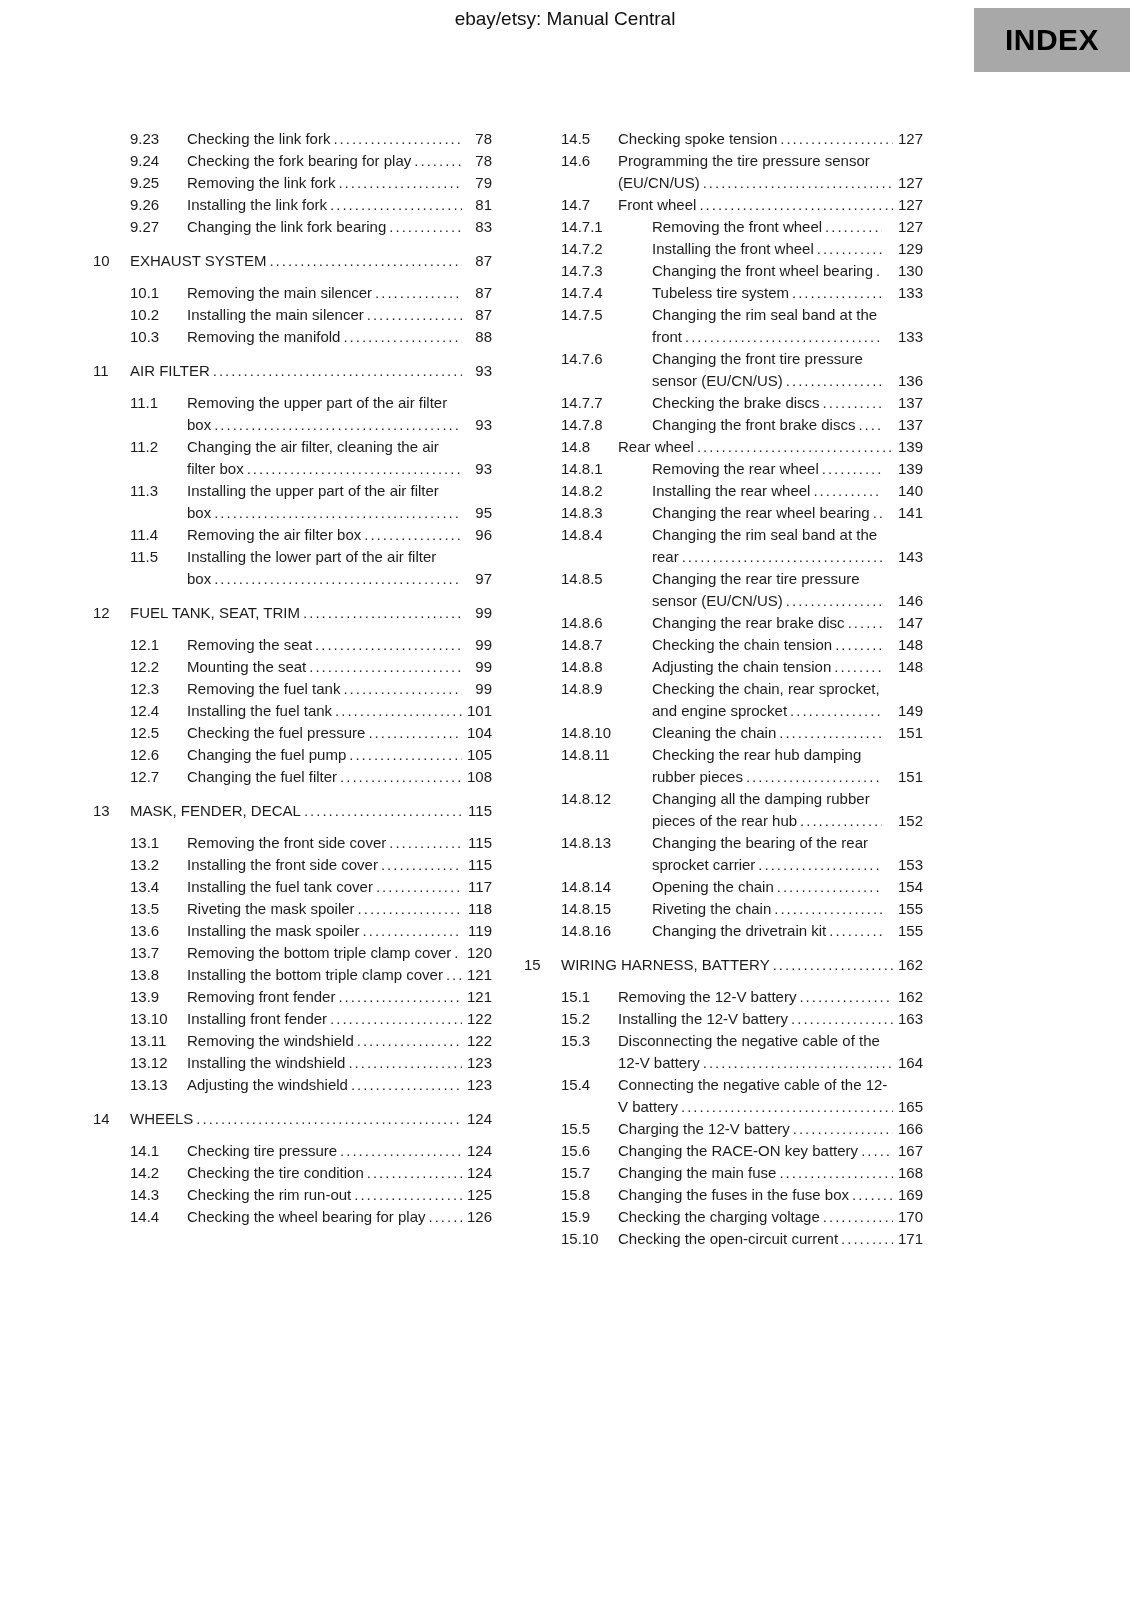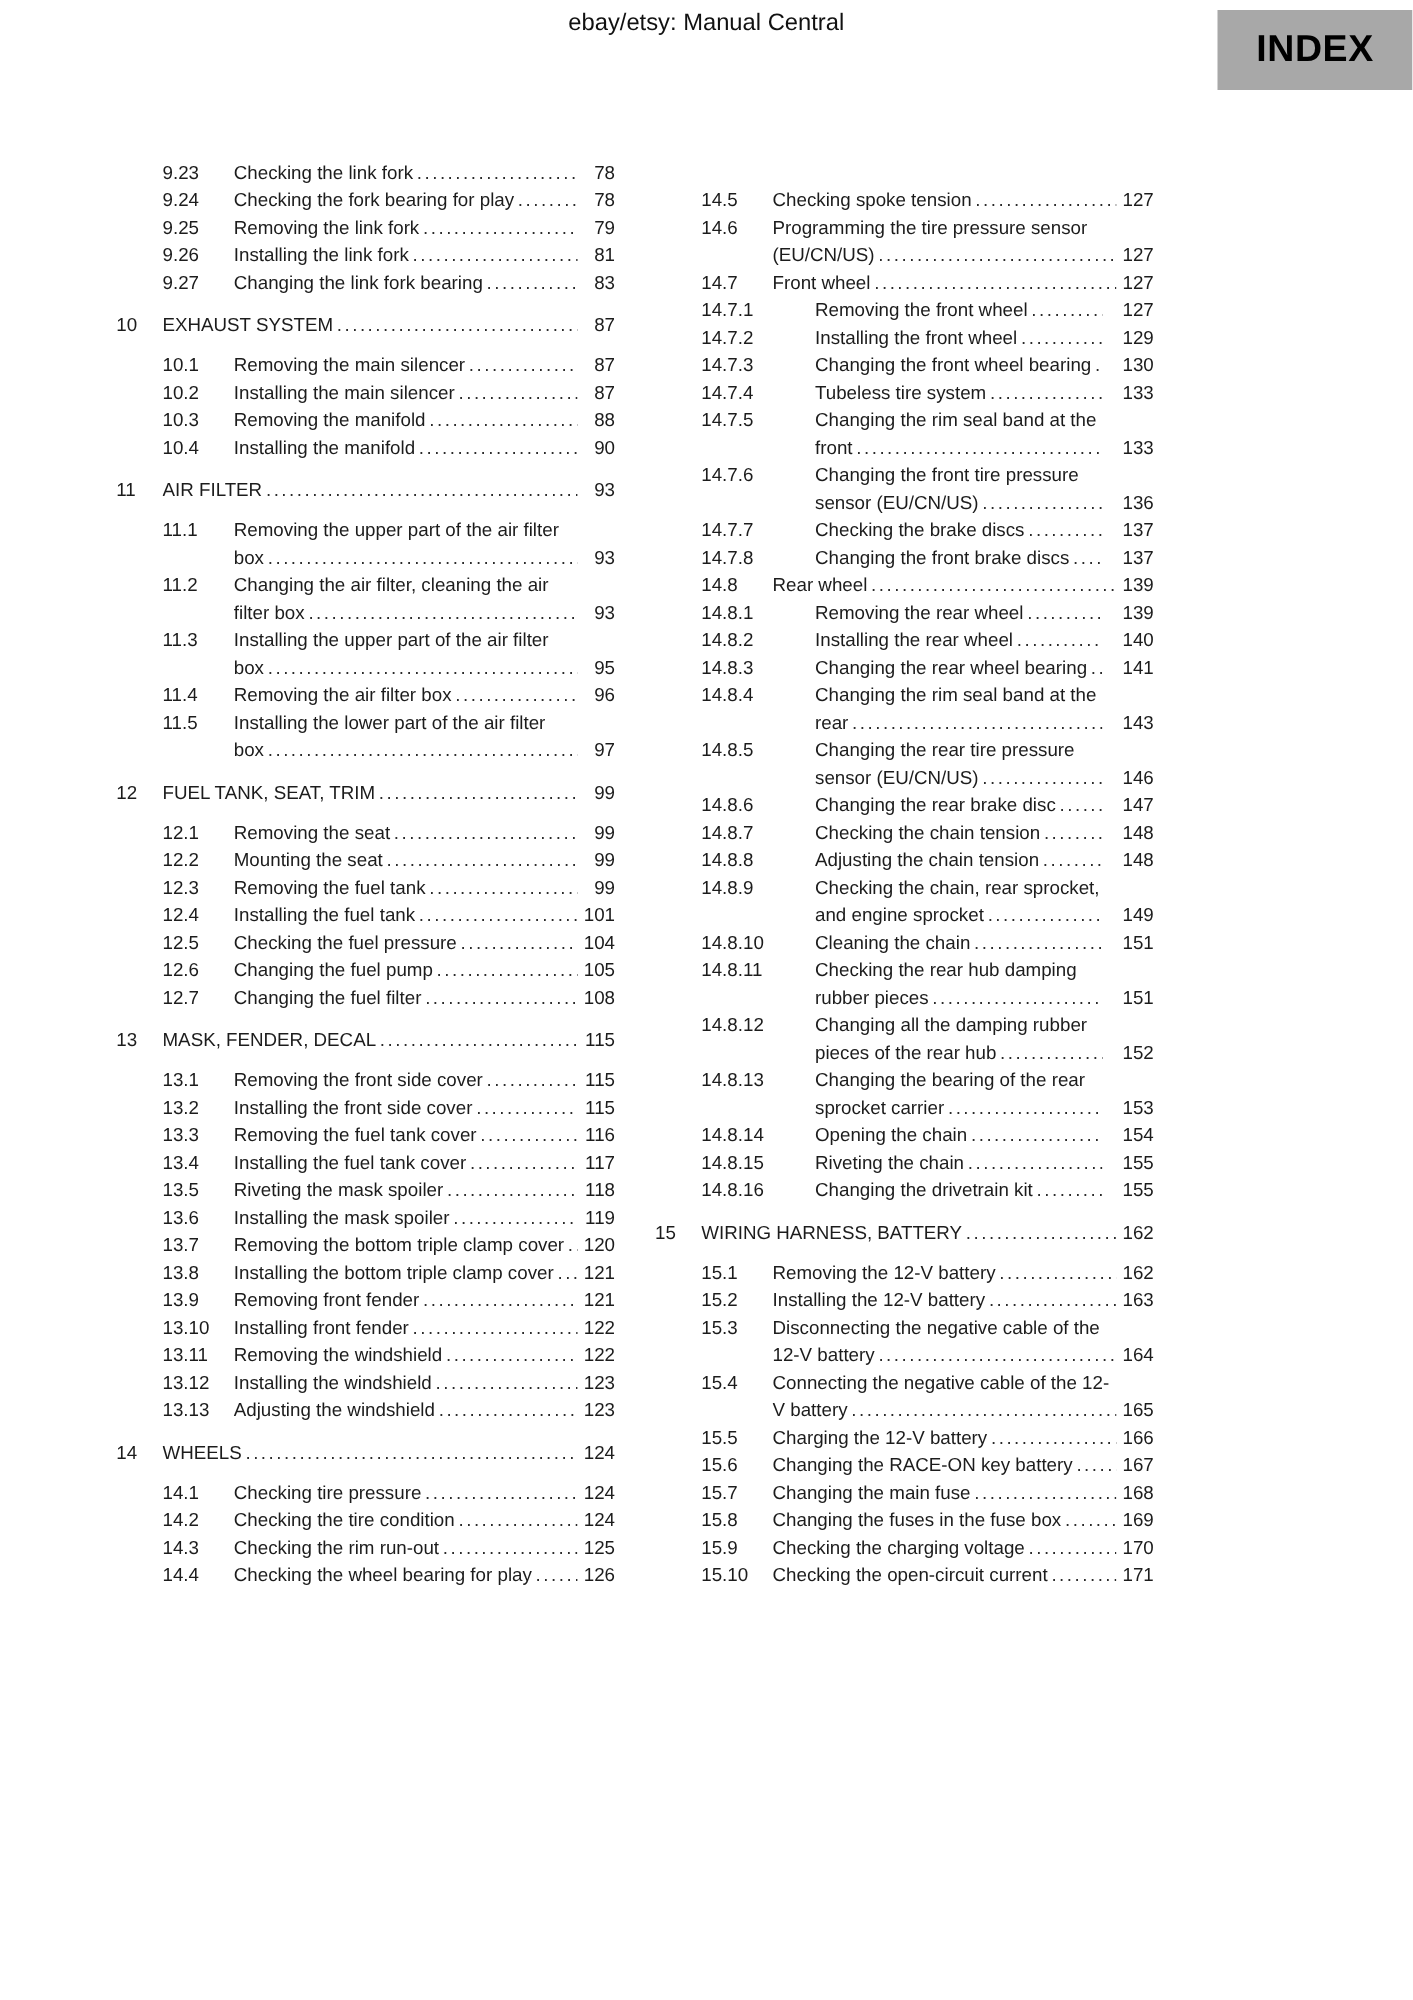--- a/index.html
+++ b/index.html
@@ -38,21 +38,20 @@
     font-weight: 700;
     color: #000000;
     letter-spacing: 0.5px;
   }
   .toc {
     position: absolute;
     top: 128px; left: 93px;
     width: 830px;
     display: flex;
     gap: 32px;
-    align-items: flex-end;
   }
   .toc-col { flex: 1 1 0; min-width: 0; }
   .toc-row {
     display: grid;
     align-items: start;
     font-size: 15px;
     line-height: 22px;
   }
   .level-1 {
     grid-template-columns: 37px 1fr auto;
@@ -165,25 +164,20 @@
         <div class="toc-row level-2">
           <span class="num">10.2</span>
           <span class="title"><span class="title-text">Installing the main silencer</span></span>
           <span class="page-col">87</span>
         </div>
         <div class="toc-row level-2">
           <span class="num">10.3</span>
           <span class="title"><span class="title-text">Removing the manifold</span></span>
           <span class="page-col">88</span>
         </div>
-        <div class="toc-row level-2">
-          <span class="num">10.4</span>
-          <span class="title"><span class="title-text">Installing the manifold</span></span>
-          <span class="page-col">90</span>
-        </div>
         <div class="toc-row level-1">
           <span class="num">11</span>
           <span class="title"><span class="title-text">AIR FILTER</span></span>
           <span class="page-col">93</span>
         </div>
         <div class="toc-row level-2">
           <span class="num">11.1</span>
           <span class="title"><span class="title-text">Removing the upper part of the air filter box</span></span>
           <span class="page-col">93</span>
         </div>
@@ -256,25 +250,20 @@
           <span class="num">13.1</span>
           <span class="title"><span class="title-text">Removing the front side cover</span></span>
           <span class="page-col">115</span>
         </div>
         <div class="toc-row level-2">
           <span class="num">13.2</span>
           <span class="title"><span class="title-text">Installing the front side cover</span></span>
           <span class="page-col">115</span>
         </div>
         <div class="toc-row level-2">
-          <span class="num">13.3</span>
-          <span class="title"><span class="title-text">Removing the fuel tank cover</span></span>
-          <span class="page-col">116</span>
-        </div>
-        <div class="toc-row level-2">
           <span class="num">13.4</span>
           <span class="title"><span class="title-text">Installing the fuel tank cover</span></span>
           <span class="page-col">117</span>
         </div>
         <div class="toc-row level-2">
           <span class="num">13.5</span>
           <span class="title"><span class="title-text">Riveting the mask spoiler</span></span>
           <span class="page-col">118</span>
         </div>
         <div class="toc-row level-2">

